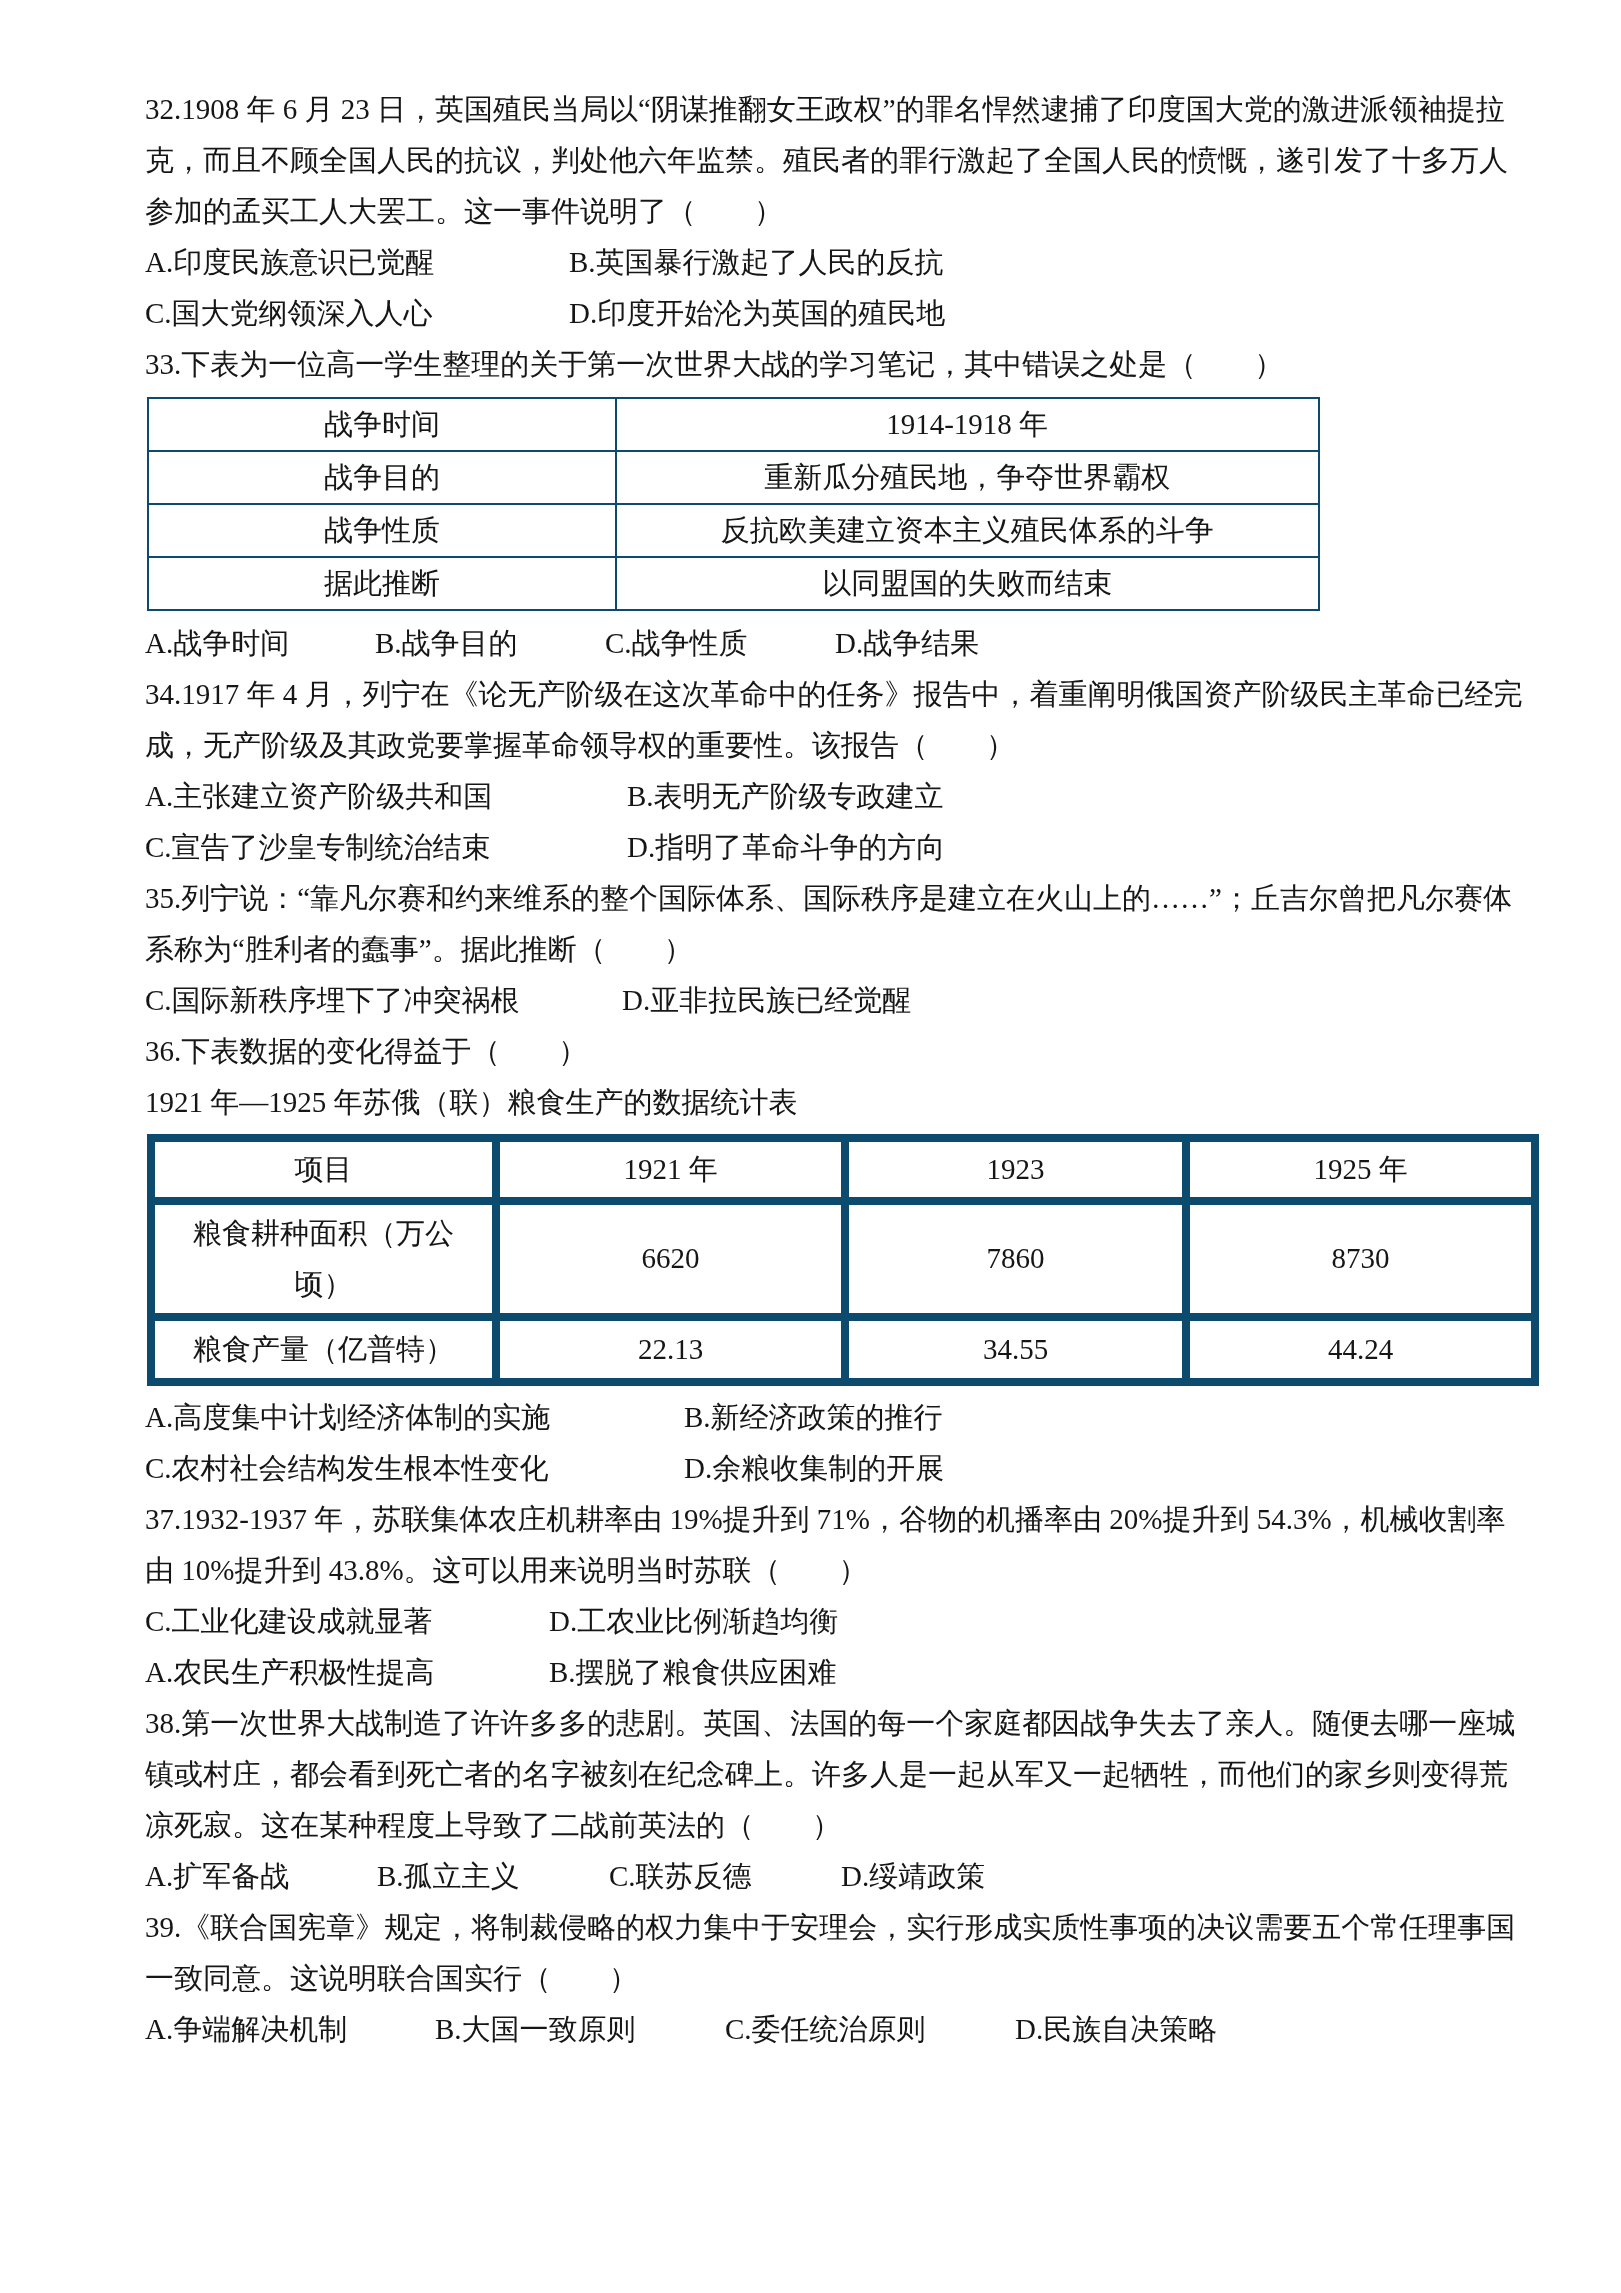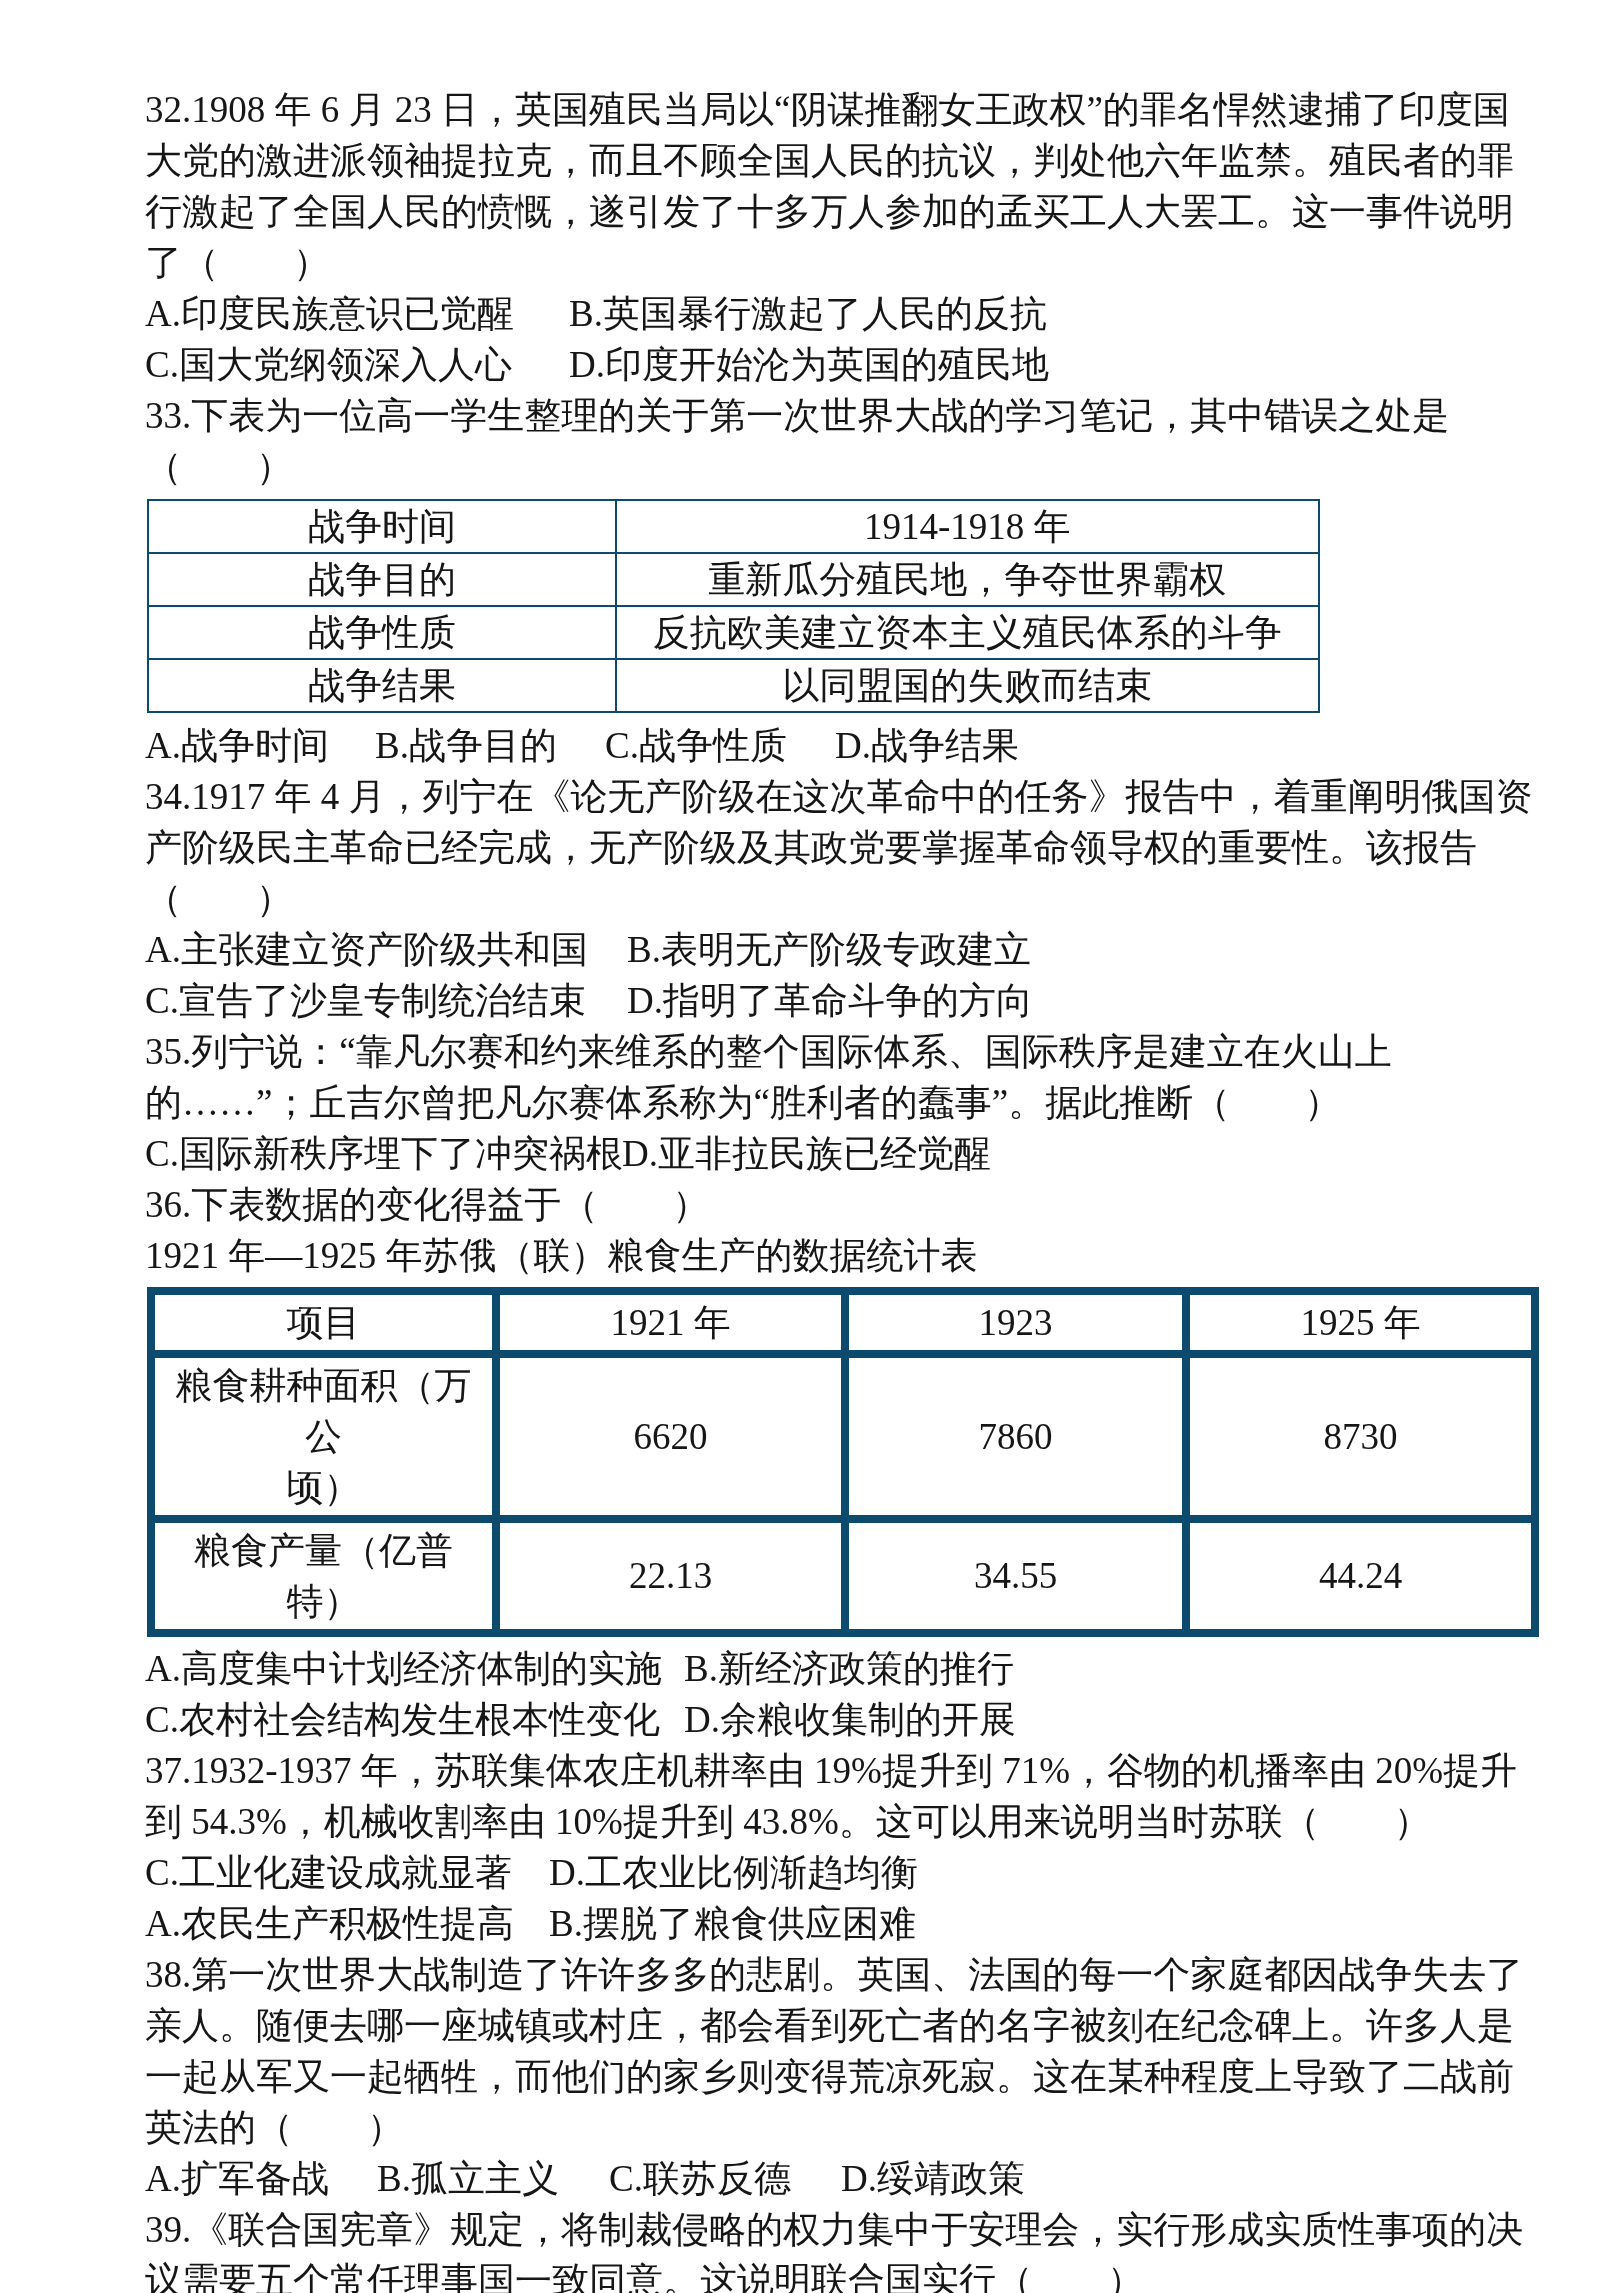--- a/index.html
+++ b/index.html
@@ -1,21 +1,21 @@
 <!DOCTYPE html>
 <html><head>
 <meta charset="utf-8">
 <style>
   html,body{margin:0;padding:0;background:#e8e8e8;}
   .page{
     width:1621px;height:2294px;background:#ffffff;color:#161616;
     box-sizing:border-box;position:relative;overflow:hidden;
     padding:84px 88px 0 145px;
     font-family:"Liberation Serif","DejaVu Serif",serif;
-    font-size:37px;line-height:51px;
+    font-size:29px;line-height:51px;
   }
   p.stem{margin:0;padding:0;text-align:left;}
   .opt-row{display:flex;flex-direction:row;align-items:flex-end;}
   .opt{display:inline-block;white-space:nowrap;}
   
   .q32 .opt.col1{width:424px;}
   .q34 .opt.col1{width:482px;}
   .q35 .opt.col1{width:477px;}
   .q36 .opt.col1{width:539px;}
   .q37 .opt.col1{width:404px;}
@@ -64,21 +64,21 @@
         </tr>
         <tr>
           <td class="c1">战争目的</td>
           <td class="c2">重新瓜分殖民地，争夺世界霸权</td>
         </tr>
         <tr>
           <td class="c1">战争性质</td>
           <td class="c2">反抗欧美建立资本主义殖民体系的斗争</td>
         </tr>
         <tr>
-          <td class="c1">战争结果</td>
+          <td class="c1">据此推断</td>
           <td class="c2">以同盟国的失败而结束</td>
         </tr>
       </tbody>
     </table>
     <div class="opt-row">
       <span class="opt c4">A.战争时间</span>
       <span class="opt c4">B.战争目的</span>
       <span class="opt c4">C.战争性质</span>
       <span class="opt">D.战争结果</span>
     </div>

